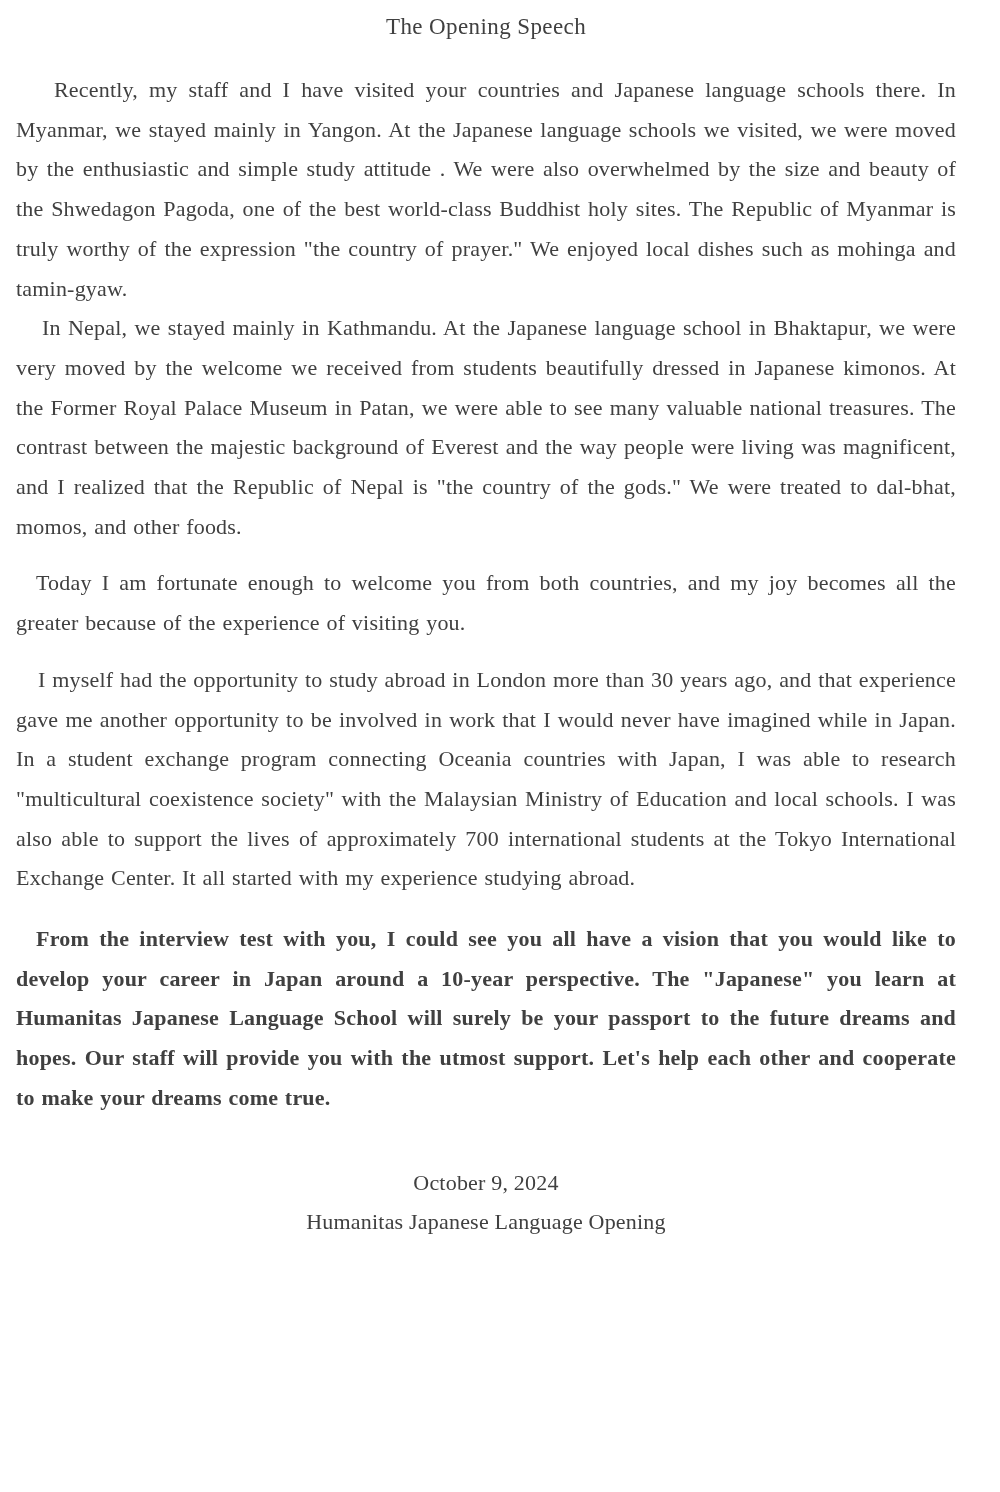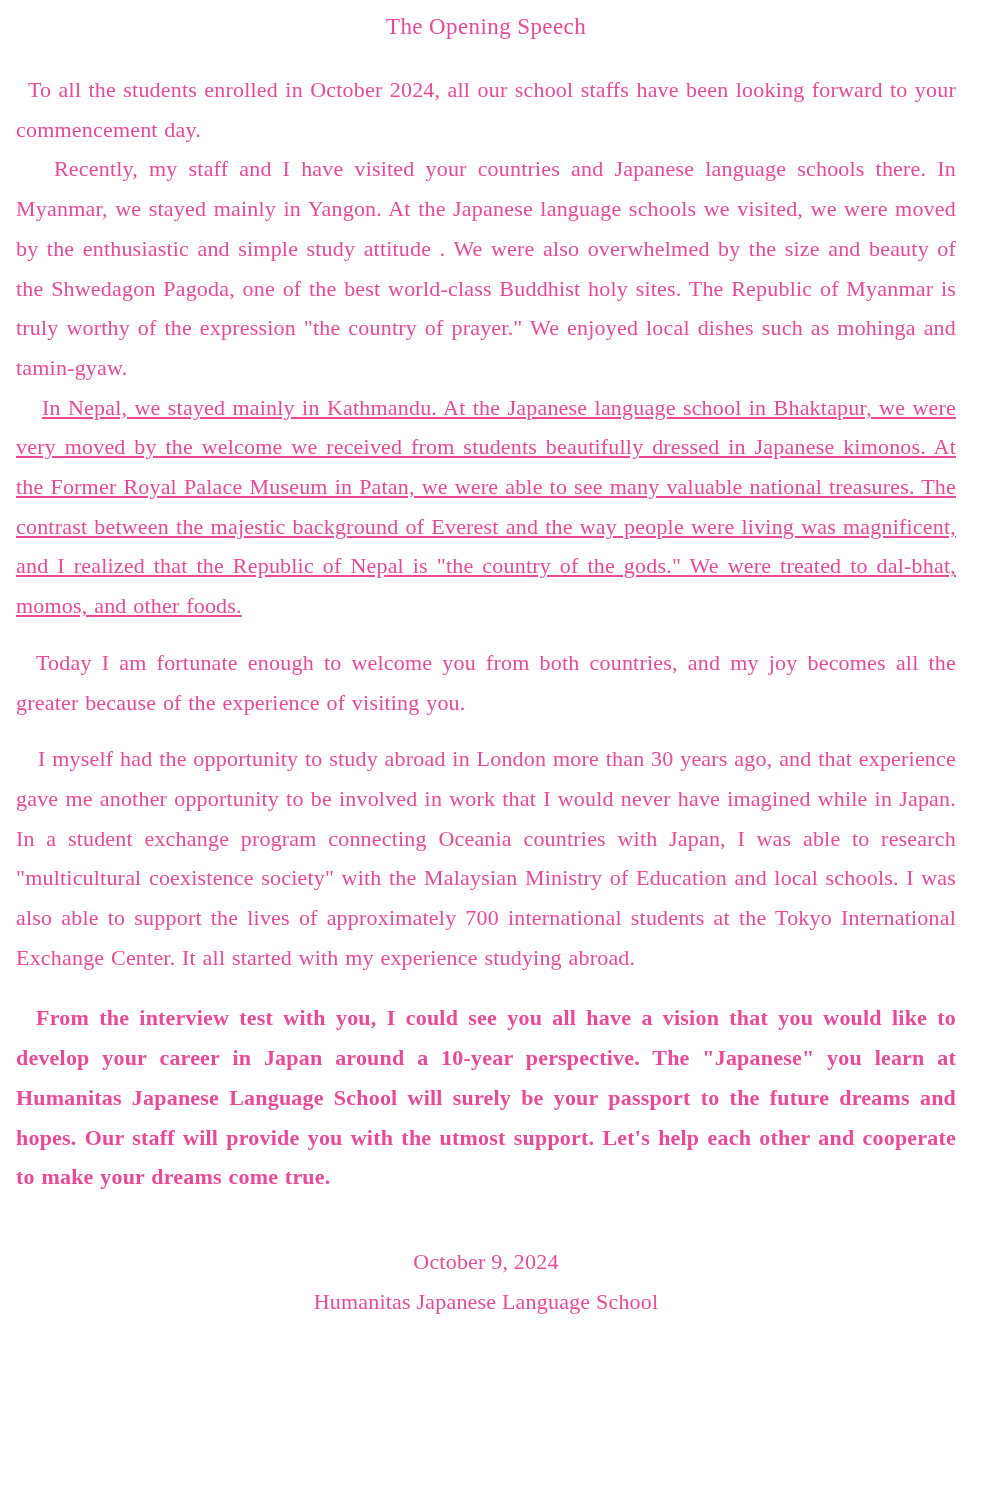--- a/index.html
+++ b/index.html
@@ -8,40 +8,40 @@
     background: #ffffff;
   }
   .page {
     width: 1000px;
     height: 1492px;
     box-sizing: border-box;
     background: #ffffff;
     padding: 12px 44px 0 16px;
     overflow: hidden;
     font-family: "Liberation Serif", "DejaVu Serif", serif;
-    color: #ec4899;
+    color: #404040;
   }
   .doc-title {
     font-size: 23px;
     font-weight: normal;
     text-align: center;
     margin: 2px 0 30px 0;
     letter-spacing: 0.4px;
   }
   .body-text p {
     font-size: 22px;
     line-height: 39.7px;
     text-align: justify;
     margin: 0;
     letter-spacing: 0.2px;
     word-spacing: 1px;
   }
   .para-1 { text-indent: 12px; }
   .para-2 { text-indent: 38px; }
-  .para-3 { text-indent: 26px; text-decoration: underline; }
+  .para-3 { text-indent: 26px; }
   .para-4 { text-indent: 20px; margin-top: 17px !important; }
   .para-5 { text-indent: 22px; margin-top: 17px !important; }
   .para-6 { text-indent: 20px; margin-top: 21px !important; font-weight: bold; }
   .footer-block {
     margin-top: 45px;
     font-size: 22px;
     line-height: 39.7px;
     letter-spacing: 0.2px;
   }
   .footer-line { margin: 0; text-align: center; }
@@ -52,26 +52,25 @@
   .signature-name { margin-left: 14px; }
 </style>
 </head>
 <body>
 
 <div class="page">
 
   <h1 class="doc-title">The Opening Speech</h1>
 
   <div class="body-text">
-    <p class="para-1">To all the students enrolled in October 2024, all our school staffs have been looking forward to your commencement day.</p>
     <p class="para-2">Recently, my staff and I have visited your countries and Japanese language schools there. In Myanmar, we stayed mainly in Yangon. At the Japanese language schools we visited, we were moved by the enthusiastic and simple study attitude . We were also overwhelmed by the size and beauty of the Shwedagon Pagoda, one of the best world-class Buddhist holy sites. The Republic of Myanmar is truly worthy of the expression "the country of prayer." We enjoyed local dishes such as mohinga and tamin-gyaw.</p>
     <p class="para-3">In Nepal, we stayed mainly in Kathmandu. At the Japanese language school in Bhaktapur, we were very moved by the welcome we received from students beautifully dressed in Japanese kimonos. At the Former Royal Palace Museum in Patan, we were able to see many valuable national treasures. The contrast between the majestic background of Everest and the way people were living was magnificent, and I realized that the Republic of Nepal is "the country of the gods." We were treated to dal-bhat, momos, and other foods.</p>
     <p class="para-4">Today I am fortunate enough to welcome you from both countries, and my joy becomes all the greater because of the experience of visiting you.</p>
     <p class="para-5">I myself had the opportunity to study abroad in London more than 30 years ago, and that experience gave me another opportunity to be involved in work that I would never have imagined while in Japan. In a student exchange program connecting Oceania countries with Japan, I was able to research "multicultural coexistence society" with the Malaysian Ministry of Education and local schools. I was also able to support the lives of approximately 700 international students at the Tokyo International Exchange Center. It all started with my experience studying abroad.</p>
     <p class="para-6">From the interview test with you, I could see you all have a vision that you would like to develop your career in Japan around a 10-year perspective. The "Japanese" you learn at Humanitas Japanese Language School will surely be your passport to the future dreams and hopes. Our staff will provide you with the utmost support. Let's help each other and cooperate to make your dreams come true.</p>
   </div>
 
   <div class="footer-block">
     <p class="footer-line">October 9, 2024</p>
-    <p class="footer-line">Humanitas Japanese Language School</p>
+    <p class="footer-line">Humanitas Japanese Language Opening</p>
   </div>
 
 </div>
 
 </body></html>

